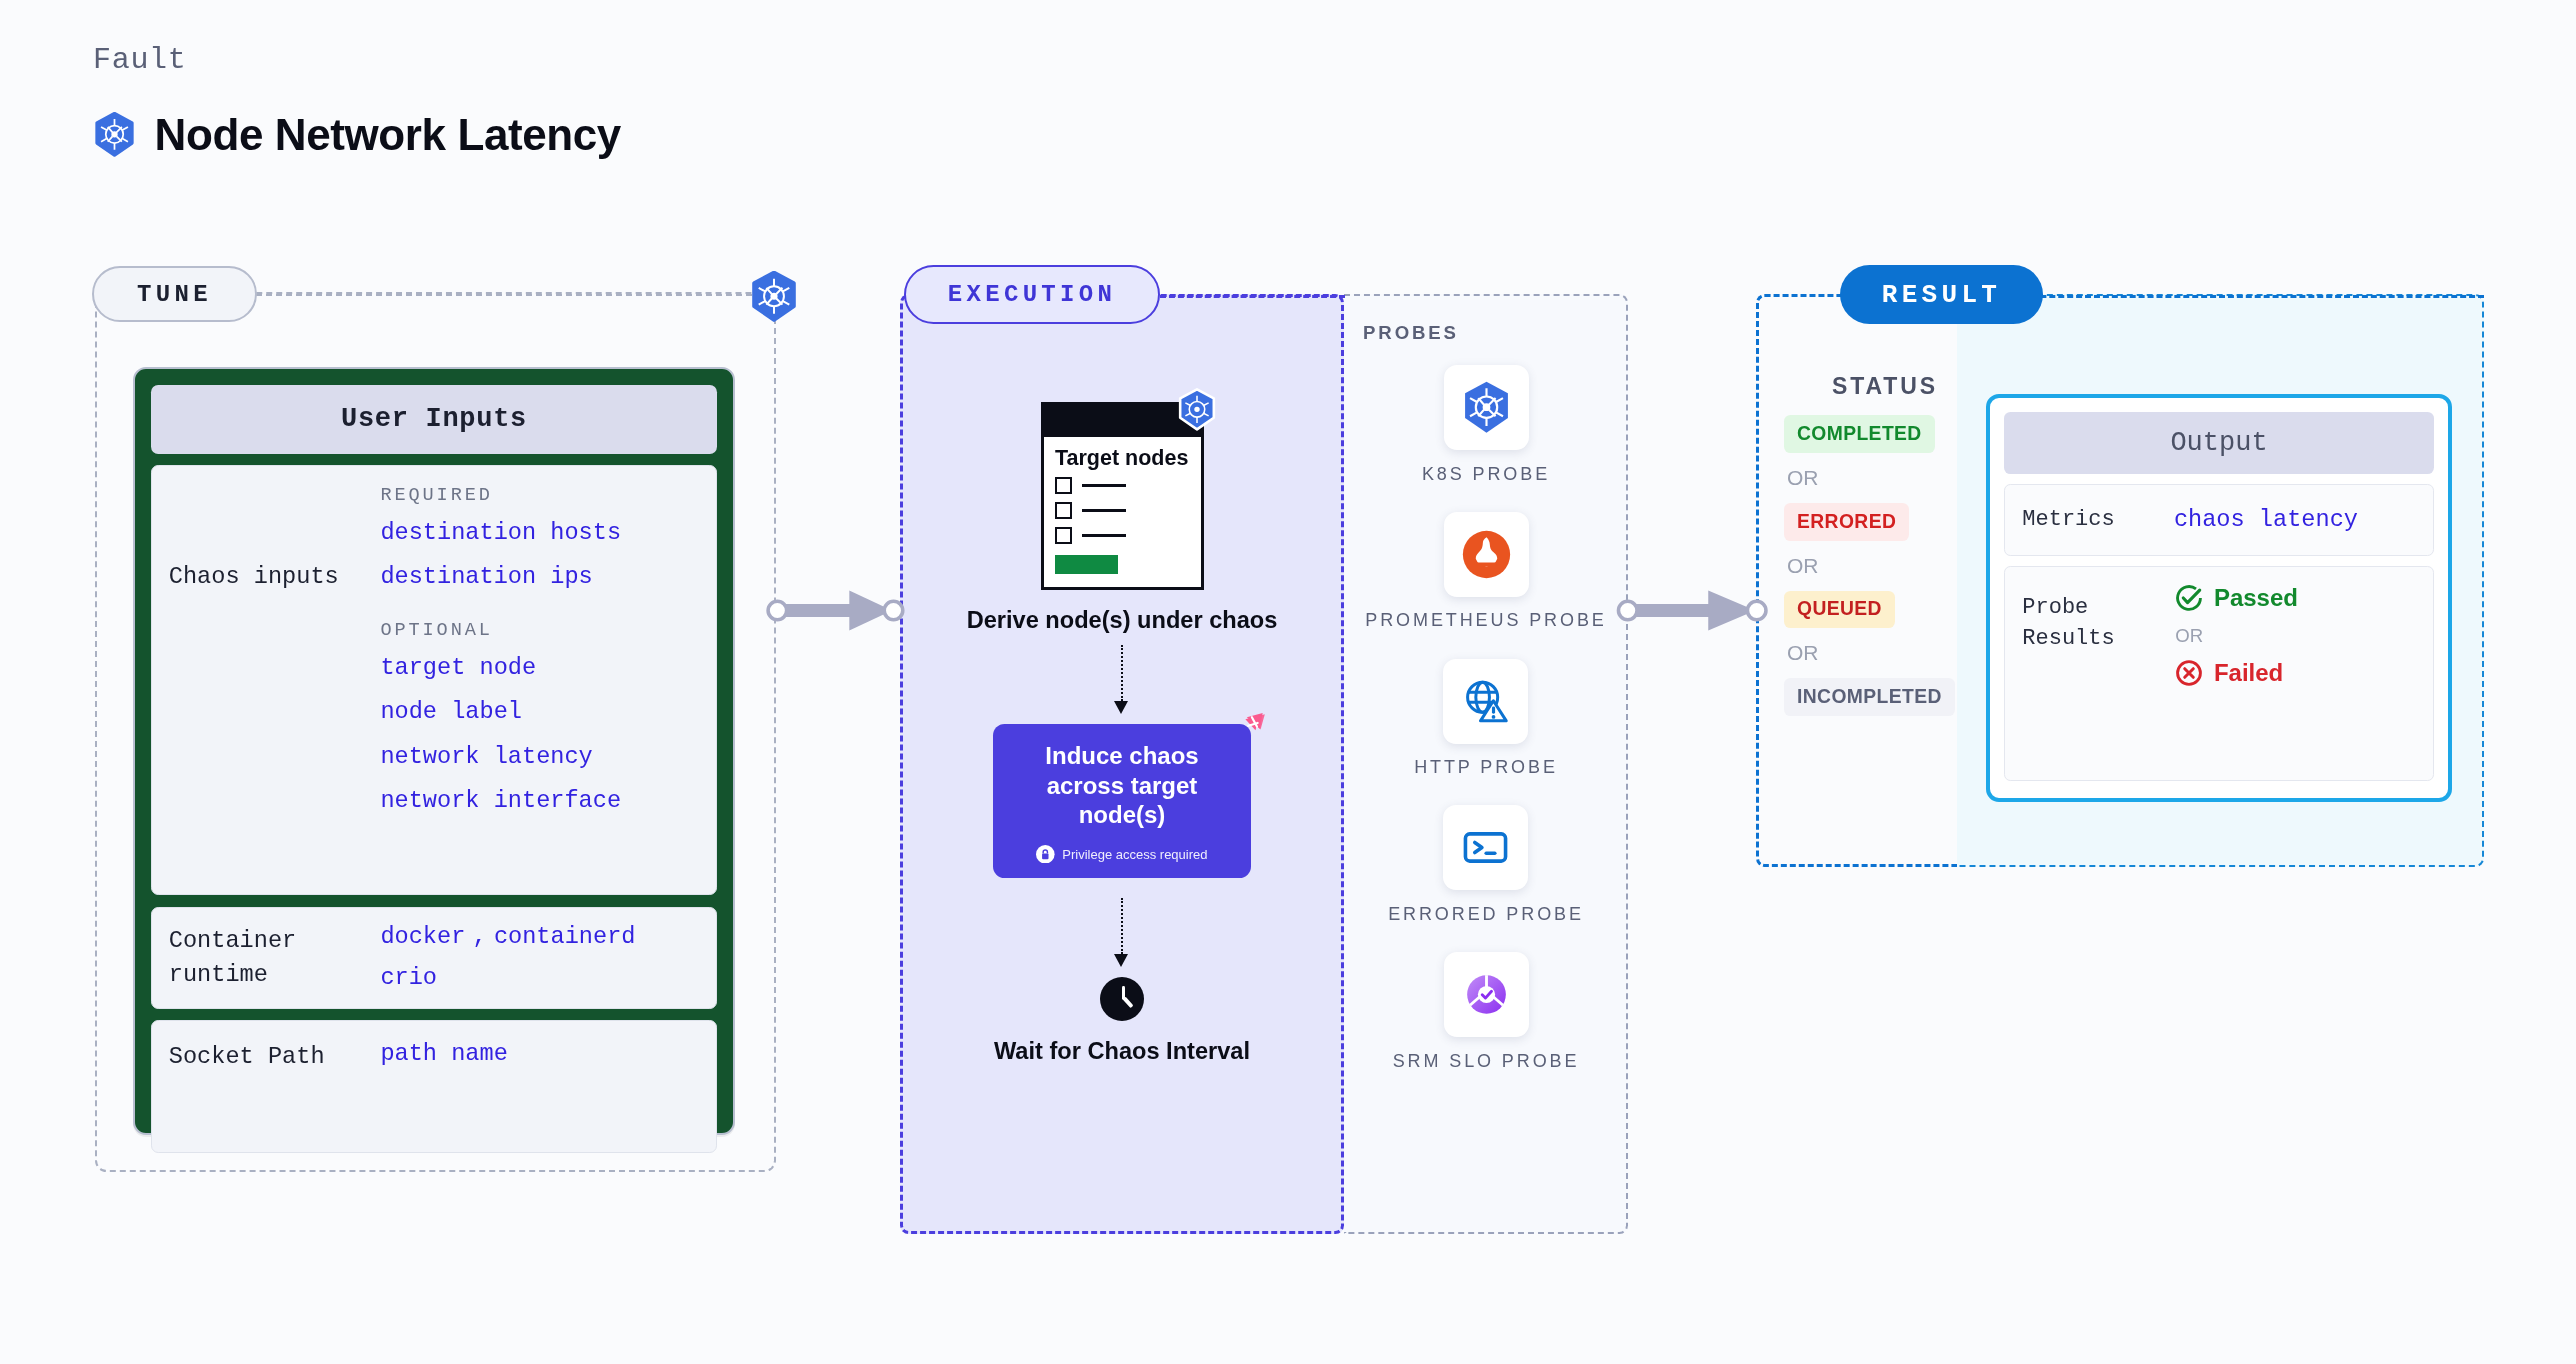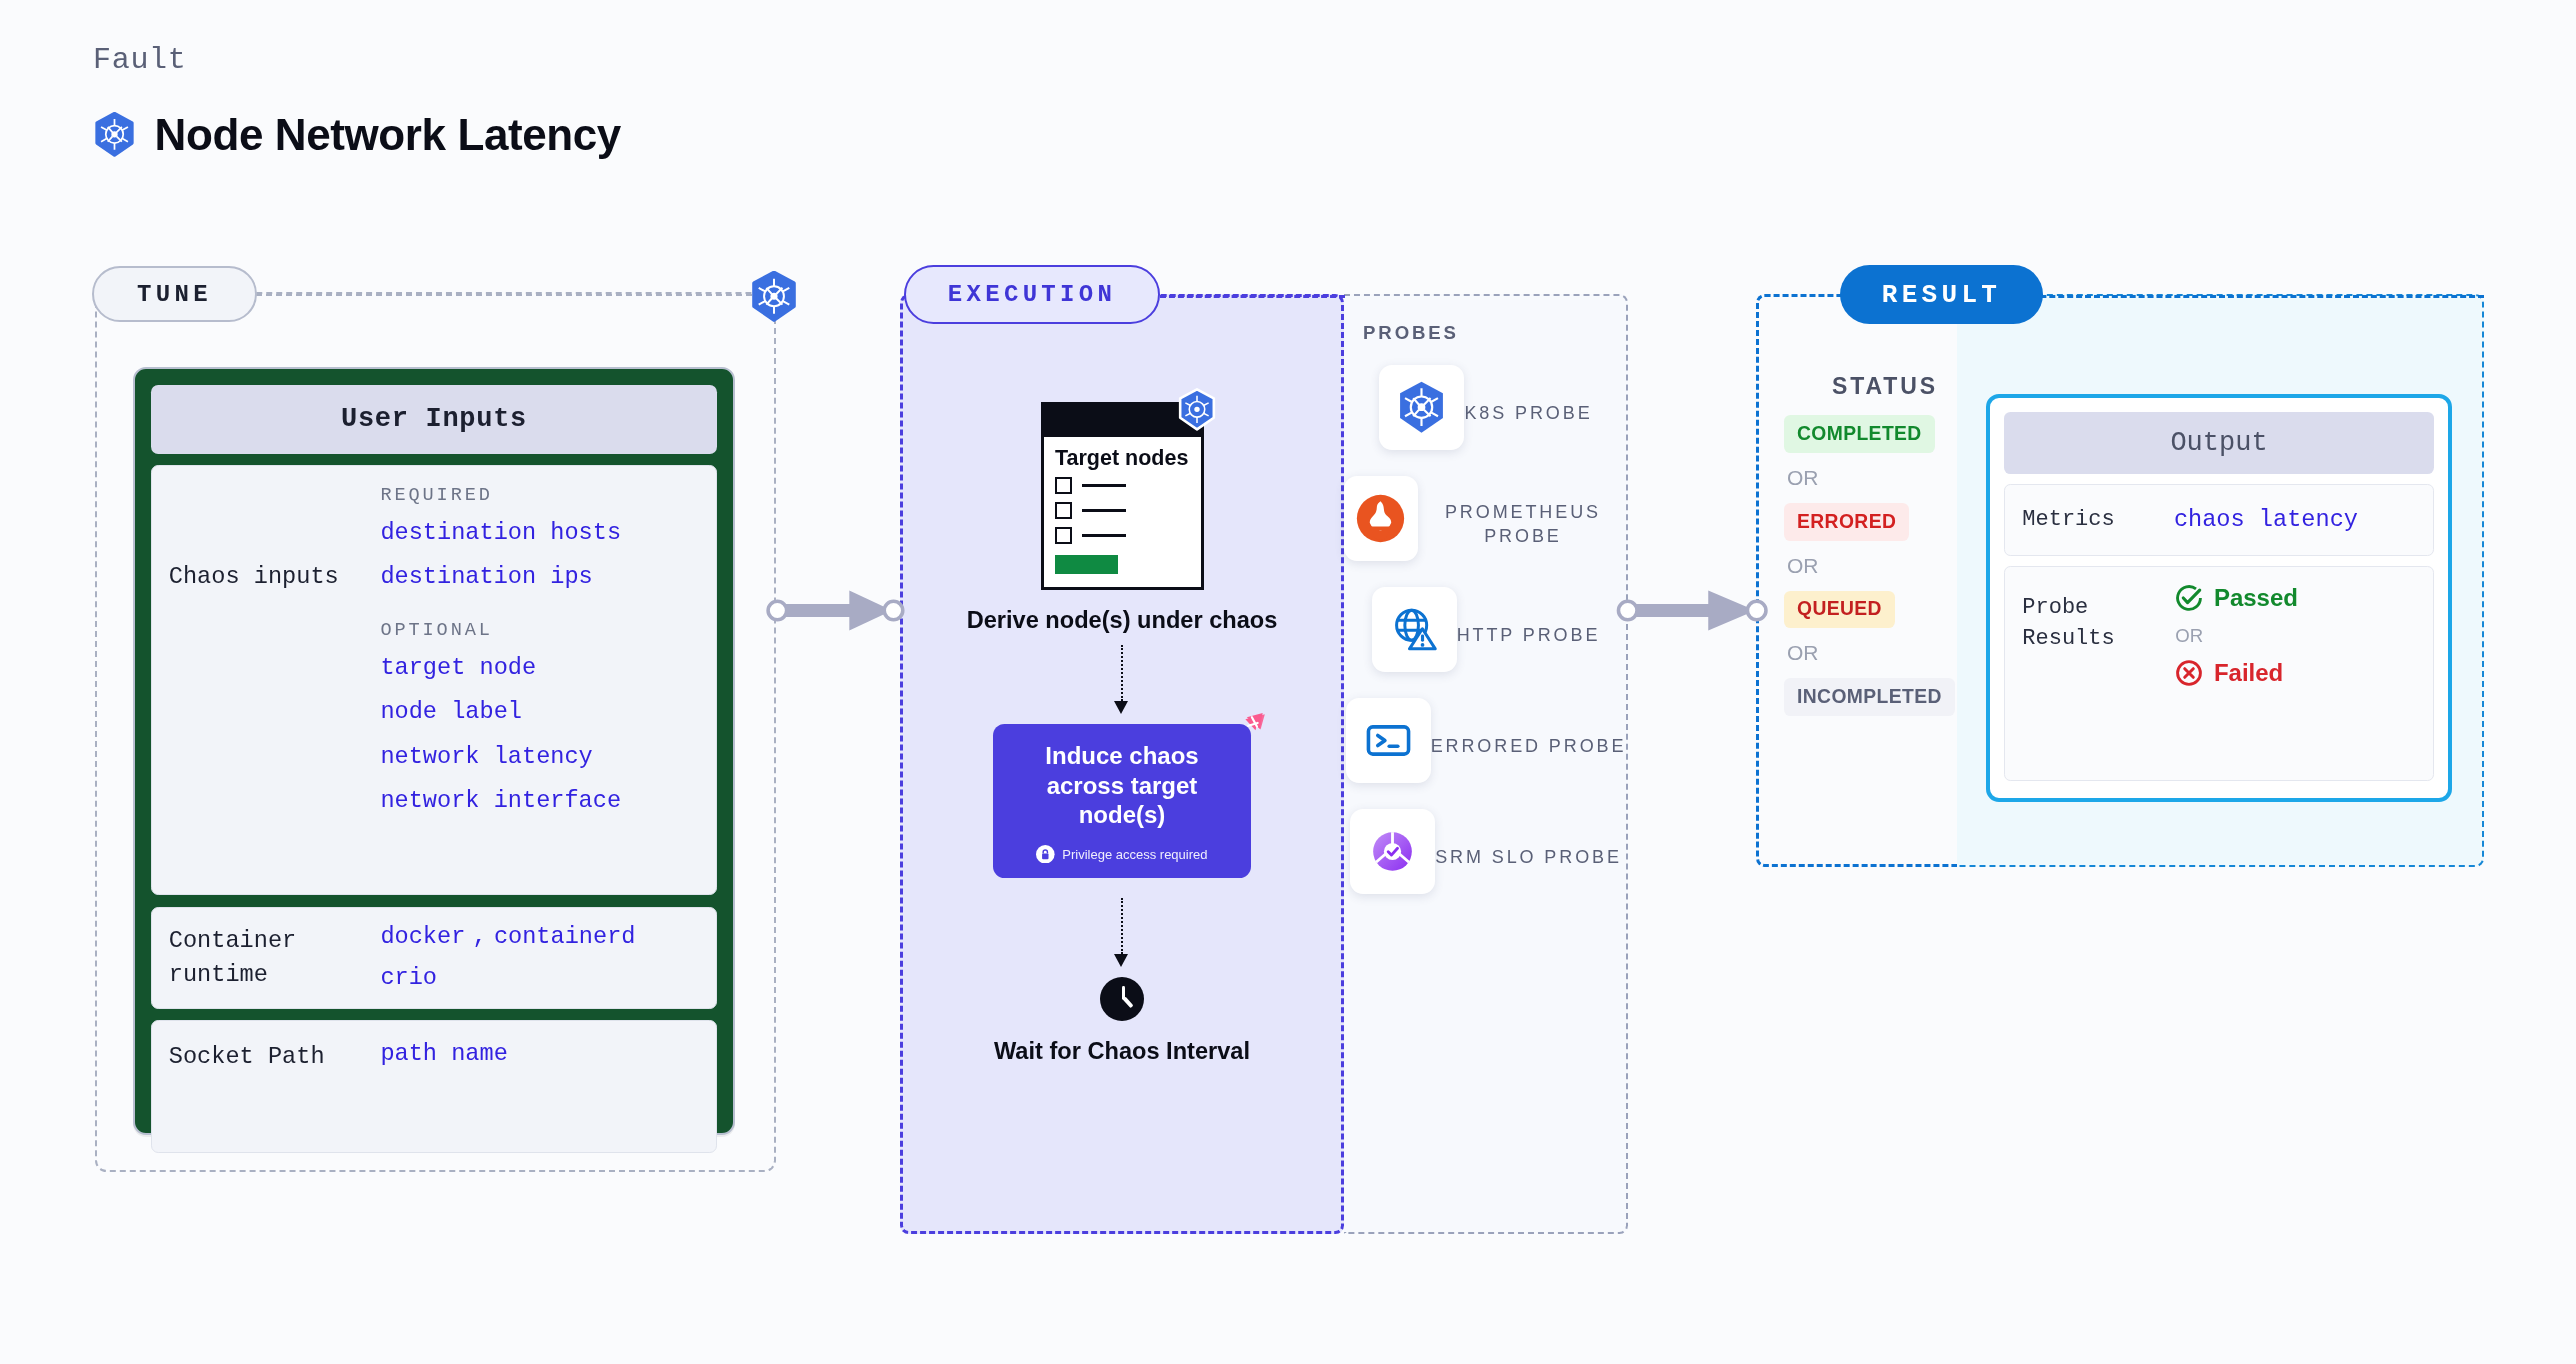--- a/index.html
+++ b/index.html
@@ -181,21 +181,21 @@
 
   
   #probes-title {
     position:absolute; left:1363px; top:322px;
     font-size:18.6px; letter-spacing:2.9px; font-weight:bold; color:#5a6077;
   }
   #probe-list {
     position:absolute; left:1344px; top:365px; width:284px;
     display:flex; flex-direction:column; align-items:center; gap:26px;
   }
-  .probe-item { display:flex; flex-direction:row; align-items:center; }
+  .probe-item { display:flex; flex-direction:column; align-items:center; }
   .probe-tile {
     width:85px; height:85px; background:#ffffff; border-radius:13px;
     box-shadow:0 2.9px 10px rgba(60,70,110,0.13);
     display:flex; align-items:center; justify-content:center;
   }
   .probe-label {
     margin-top:11.5px; font-size:18px; letter-spacing:2.9px;
     color:#5a6077; text-align:center; line-height:1.35; font-weight:500;
   }
 

